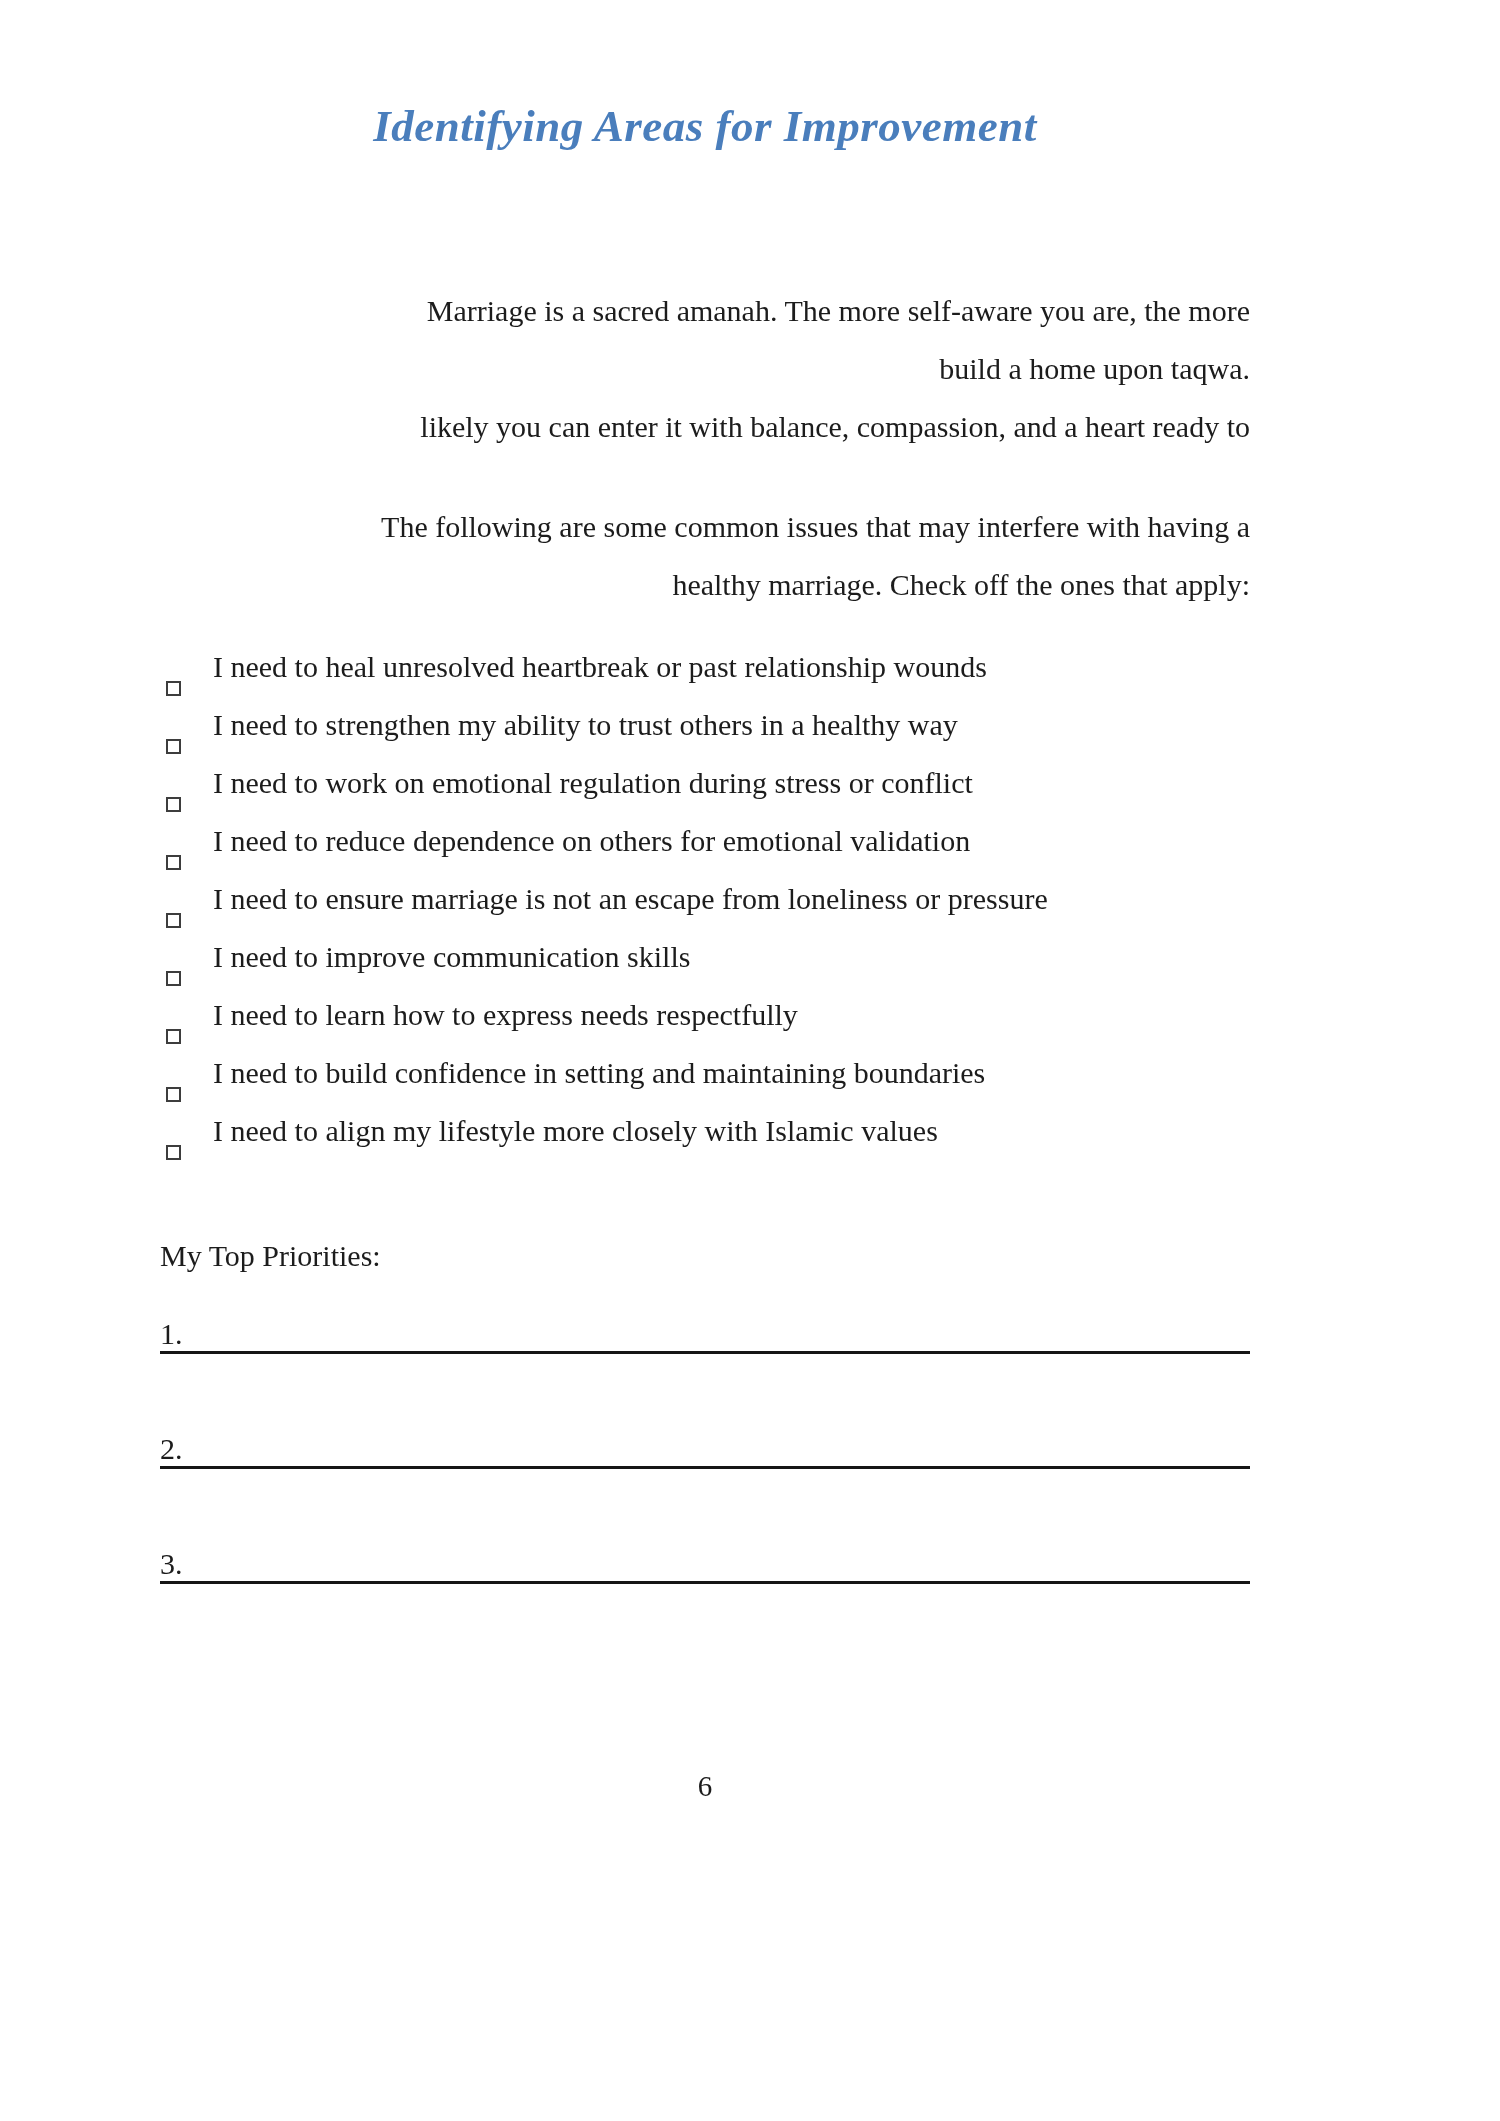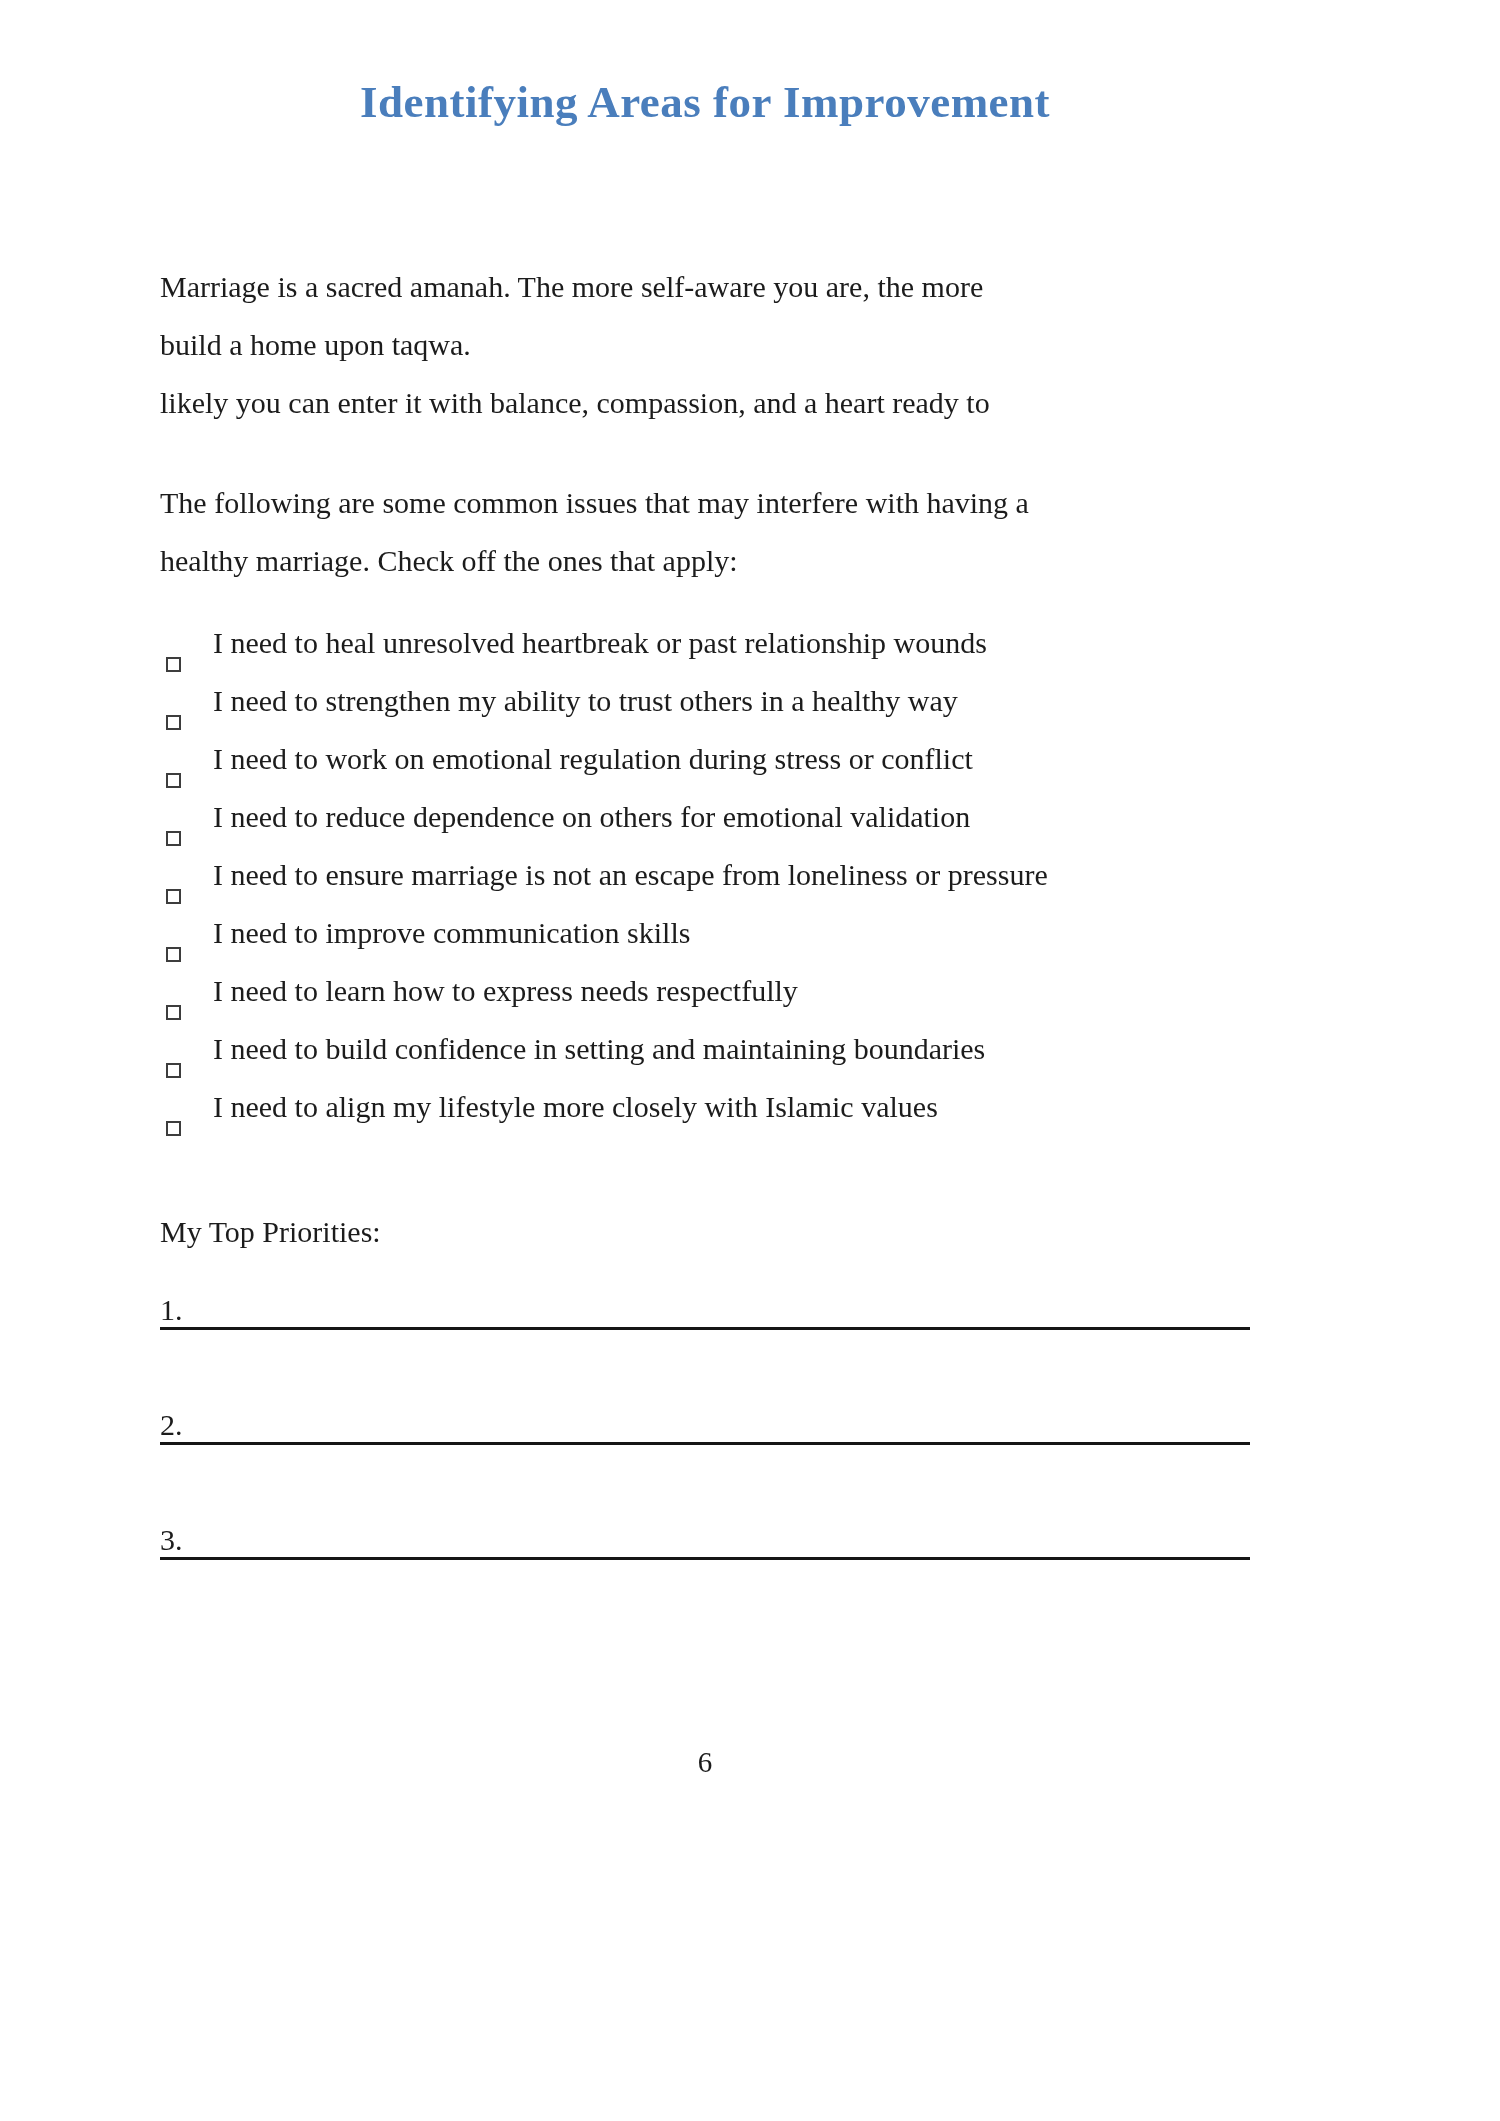--- a/index.html
+++ b/index.html
@@ -11,28 +11,29 @@
     background: #ffffff;
     font-family: "Liberation Serif", "DejaVu Serif", serif;
     color: #1c1c1c;
     overflow: hidden;
   }
   .content {
     padding-left: 160px;
     width: 1250px; 
   }
   .title {
-    padding-top: 76px;
+    padding-top: 100px;
     text-align: center;
     font-size: 45px;
     font-weight: bold;
     letter-spacing: 0.5px;
     color: #4a7ebc;
+    font-style: italic;
   }
-  .para { font-size: 30px; line-height: 58px; }
+  .para { font-size: 30px; line-height: 58px; text-align: right; }
   .para1 { margin-top: 130px; }
   .para2 { margin-top: 42px; }
   .checklist { margin-top: 24px; }
   .check-row {
     display: flex;
     align-items: flex-end;
     height: 58px;
     line-height: 58px;
     font-size: 30px;
     white-space: nowrap;

